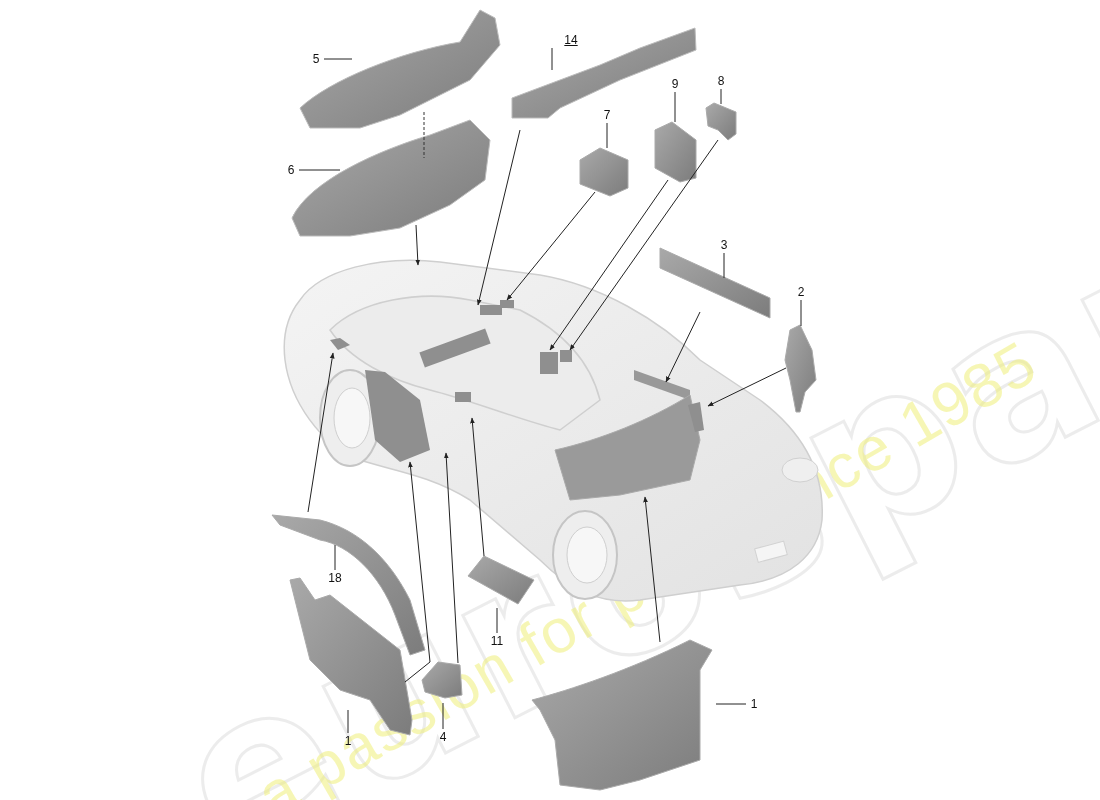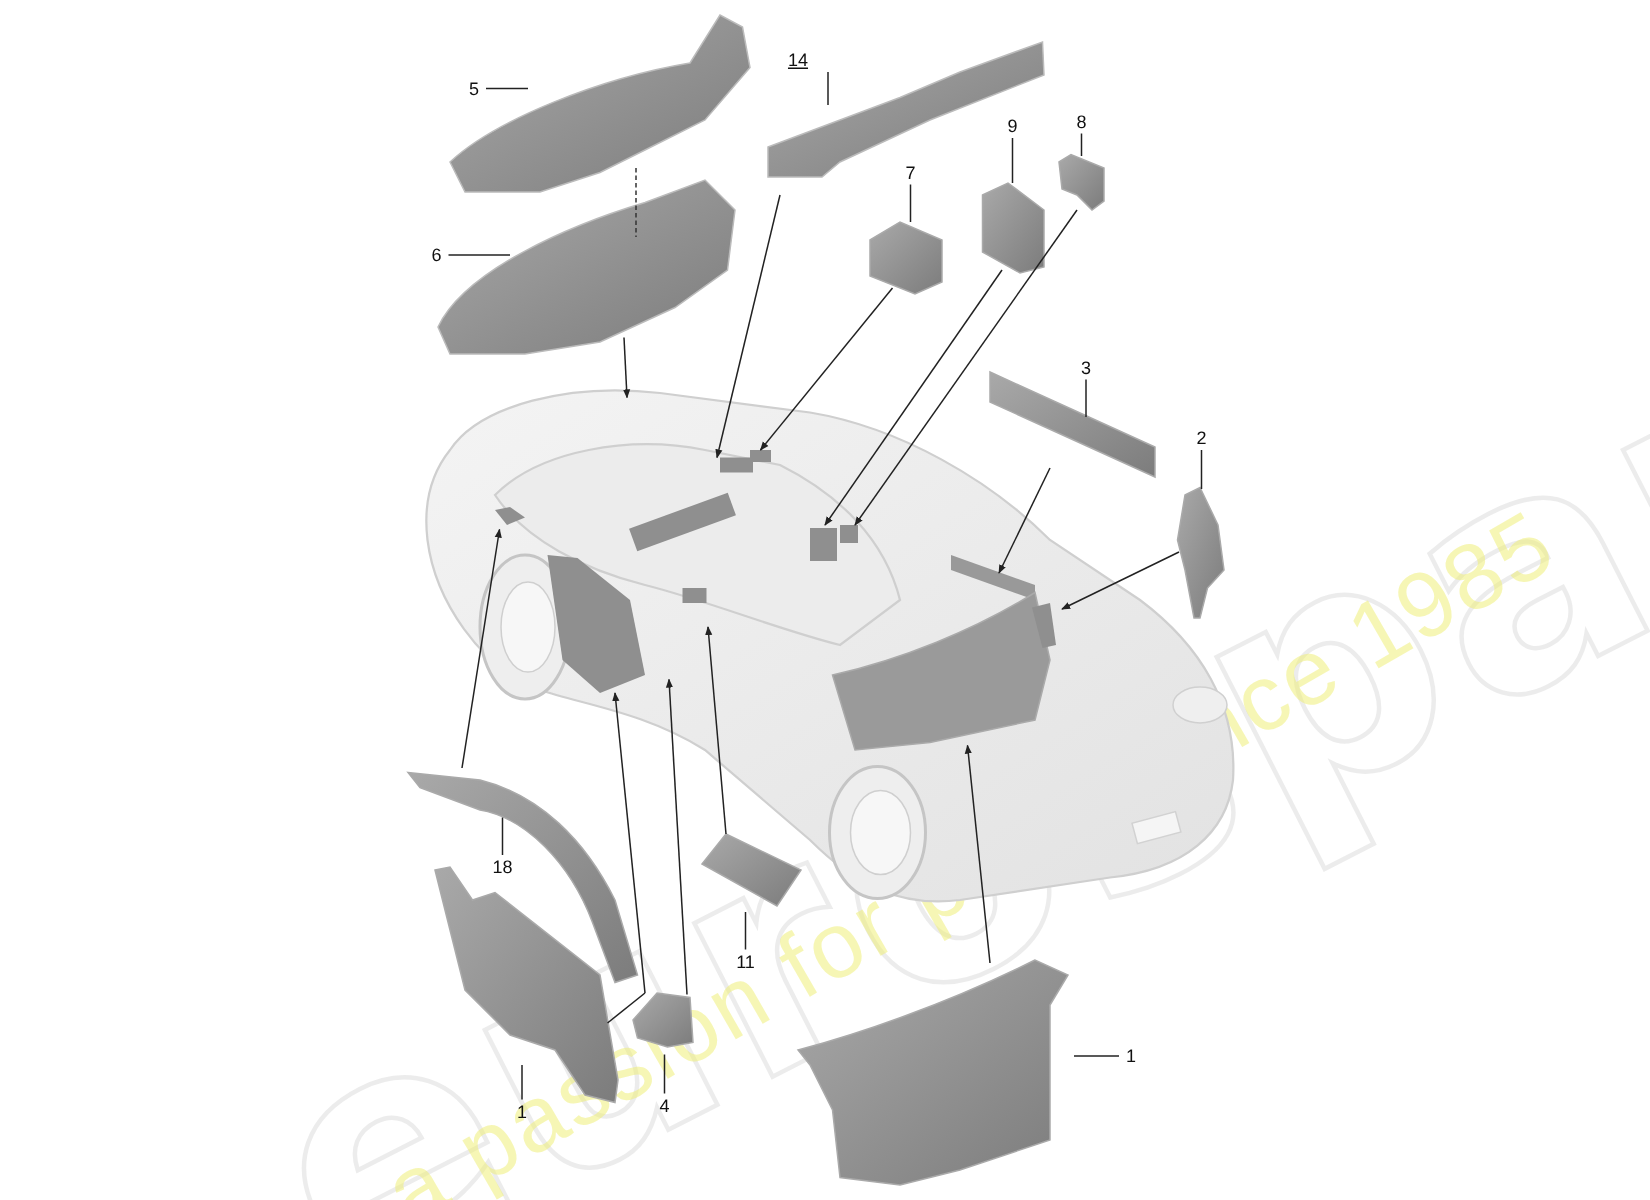--- a/index.html
+++ b/index.html
@@ -127,14 +127,14 @@
   <span class="callout" style="left:724px;top:245px;">3</span>
   <span class="callout" style="left:443px;top:737px;">4</span>
   <span class="callout" style="left:316px;top:59px;">5</span>
   <span class="callout" style="left:291px;top:170px;">6</span>
   <span class="callout" style="left:607px;top:115px;">7</span>
   <span class="callout" style="left:721px;top:81px;">8</span>
   <span class="callout" style="left:675px;top:84px;">9</span>
   <span class="callout" style="left:348px;top:741px;">1</span>
   <span class="callout" style="left:497px;top:641px;">11</span>
   <span class="callout" style="left:335px;top:578px;">18</span>
-  <span class="callout" style="left:532px;top:40px;text-decoration:underline;">14</span>
+  <span class="callout" style="left:571px;top:40px;text-decoration:underline;">14</span>
 </div>
 
 </body></html>

